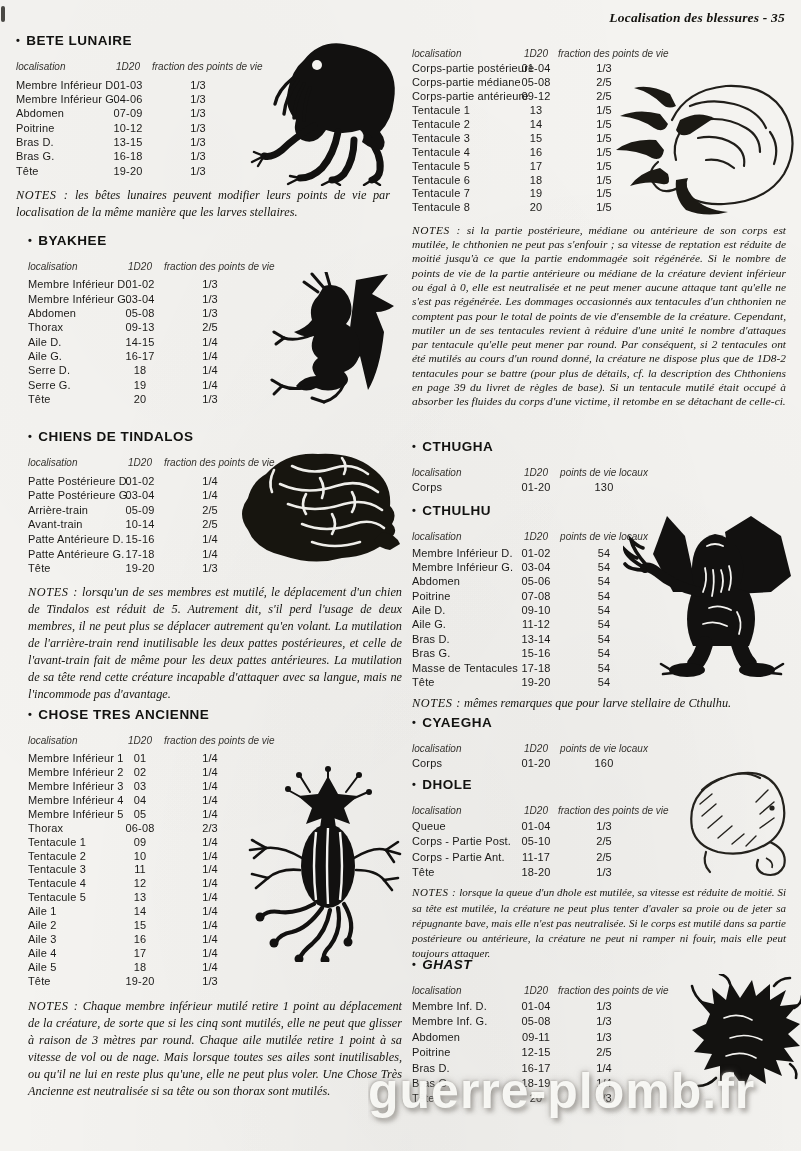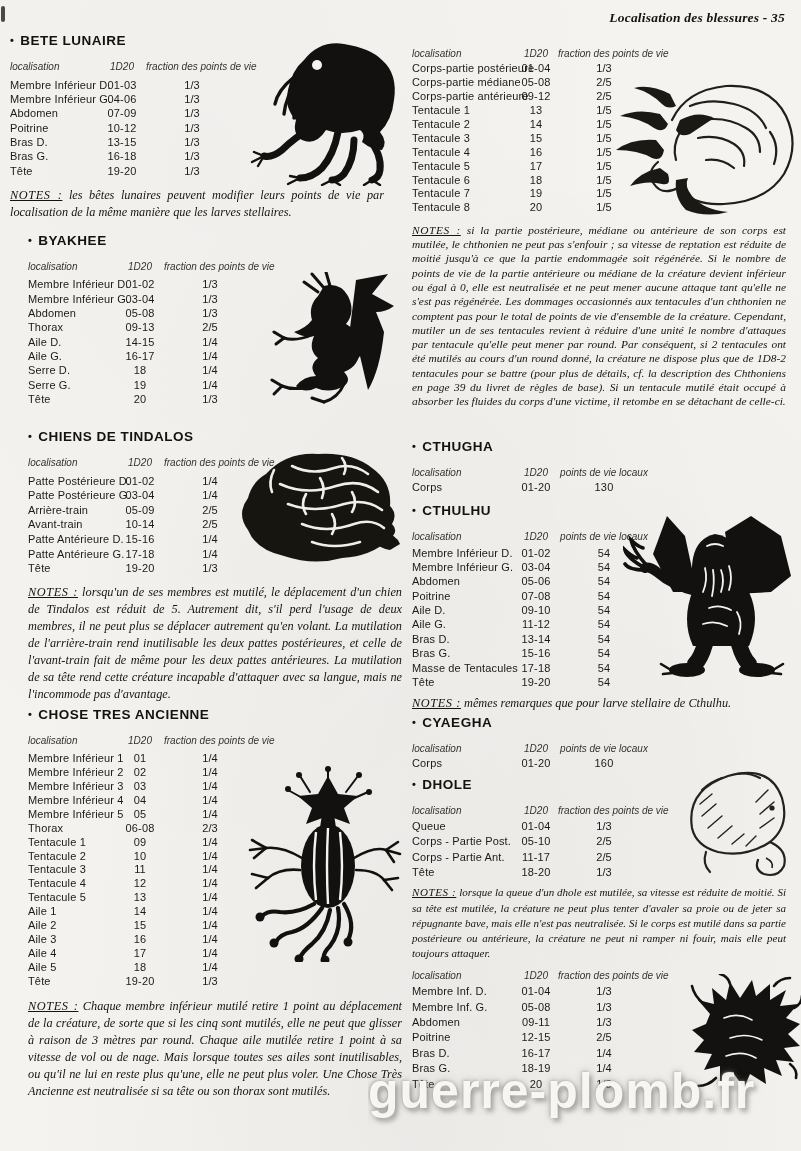--- a/index.html
+++ b/index.html
@@ -28,21 +28,21 @@
   .g-left .thead,.g-left .trow{grid-template-columns:88px 48px 92px;}
   .g-right .thead,.g-right .trow{grid-template-columns:102px 44px 92px;}
   .thead{font:italic 10px/12px "Liberation Sans",sans-serif;color:#35332f;margin-bottom:5px;margin-top:12px;}
   .thead span,.trow span{white-space:nowrap;}
   .c2,.c3{text-align:center;}
   .tbody .trow{height:var(--rh,14.2px);font:11px/1 "Liberation Sans",sans-serif;color:#1b1a18;letter-spacing:.15px;}
   .notes{margin:8px 0 0 0;font:italic 12.3px/17px "Liberation Serif",serif;
     text-align:justify;color:#15140f;}
   .notes.dense{font-size:11.4px;line-height:14.3px;}
   .notes.mid{font-size:11px;line-height:15.2px;}
-  .nlabel{letter-spacing:.6px;text-decoration:underline;}
+  .nlabel{letter-spacing:.6px;}
   .illus{position:absolute;pointer-events:none;}
   .watermark{
     position:absolute;left:368px;top:1058px;width:440px;height:70px;overflow:hidden;
     font:bold 50px/66px "Liberation Sans",sans-serif;letter-spacing:1px;
     color:rgba(252,252,249,0.93);
     text-shadow:0 0 7px rgba(125,122,117,.55), 3px 4px 4px rgba(140,137,132,.55), -1px -1px 2px rgba(160,157,152,.35);
     white-space:nowrap;
   }
   .speck{position:absolute;background:#4a4844;border-radius:2px;}
   .edge-line{position:absolute;right:0;top:330px;width:2px;height:130px;background:rgba(90,88,84,.35);}
@@ -51,21 +51,21 @@
 </head>
 <body>
 
 <div id="page">
 
   <div class="speck" style="left:1px;top:6px;width:4px;height:16px;"></div>
   <div class="edge-line"></div>
 
   <div class="pg-header">Localisation des blessures - 35</div>
 
-  <section class="sec g-left" style="left:10px;top:34px;">
+  <section class="sec g-left" style="left:16px;top:34px;">
     <h2><span class="blt">•</span><span class="ttl">BETE LUNAIRE</span></h2>
     <div class="thead">
       <span class="c1">localisation</span>
       <span class="c2">1D20</span>
       <span class="c3">fraction des points de vie</span>
     </div>
     <div class="tbody" style="--rh:14.4px">
 
         <div class="trow">
           <span class="c1">Membre Inférieur D.</span>
@@ -558,20 +558,21 @@
         <div class="trow">
           <span class="c1">Tête</span>
           <span class="c2">18-20</span>
           <span class="c3">1/3</span>
         </div>
       </div>
     <p class="notes mid" style="margin-top:5px"><span class="nlabel">NOTES :</span> <span>lorsque la queue d'un dhole est mutilée, sa vitesse est réduite de moitié. Si sa tête est mutilée, la créature ne peut plus tenter d'avaler sa proie ou de jeter sa répugnante bave, mais elle n'est pas neutralisée. Si le corps est mutilé dans sa partie postérieure ou antérieure, la créature ne peut ni ramper ni fouir, mais elle peut toujours attaquer.</span></p>
   </section>
 
   <section class="sec g-right" style="left:412px;top:958px;">
+    <h2 class="it"><span class="blt">•</span><span class="ttl">GHAST</span></h2>
     <div class="thead" style="margin-bottom:2px">
       <span class="c1">localisation</span>
       <span class="c2">1D20</span>
       <span class="c3">fraction des points de vie</span>
     </div>
     <div class="tbody" style="--rh:15.4px">
 
         <div class="trow">
           <span class="c1">Membre Inf. D.</span>
           <span class="c2">01-04</span>

